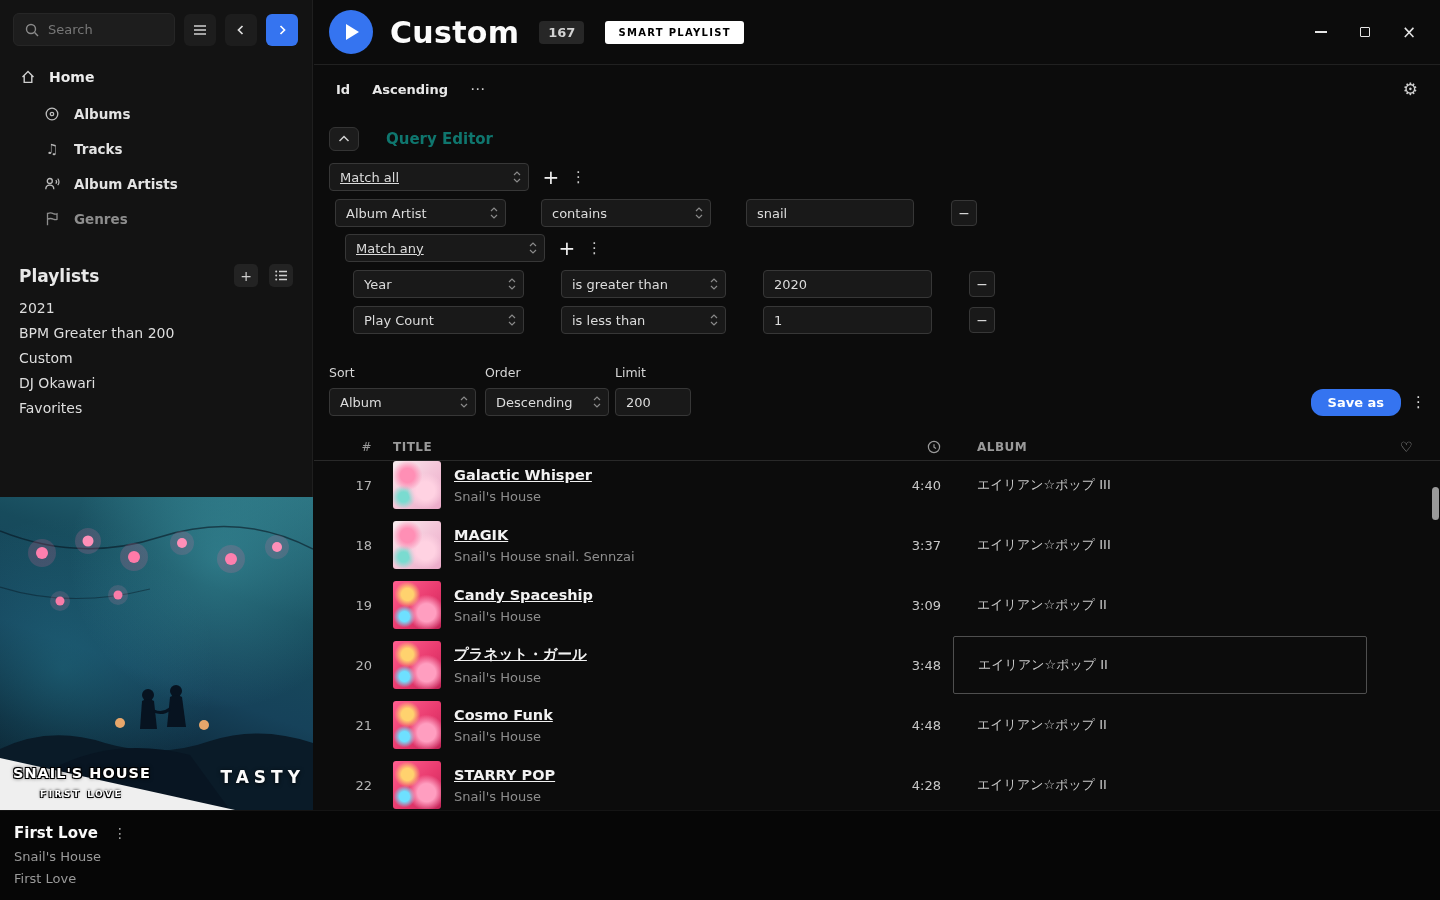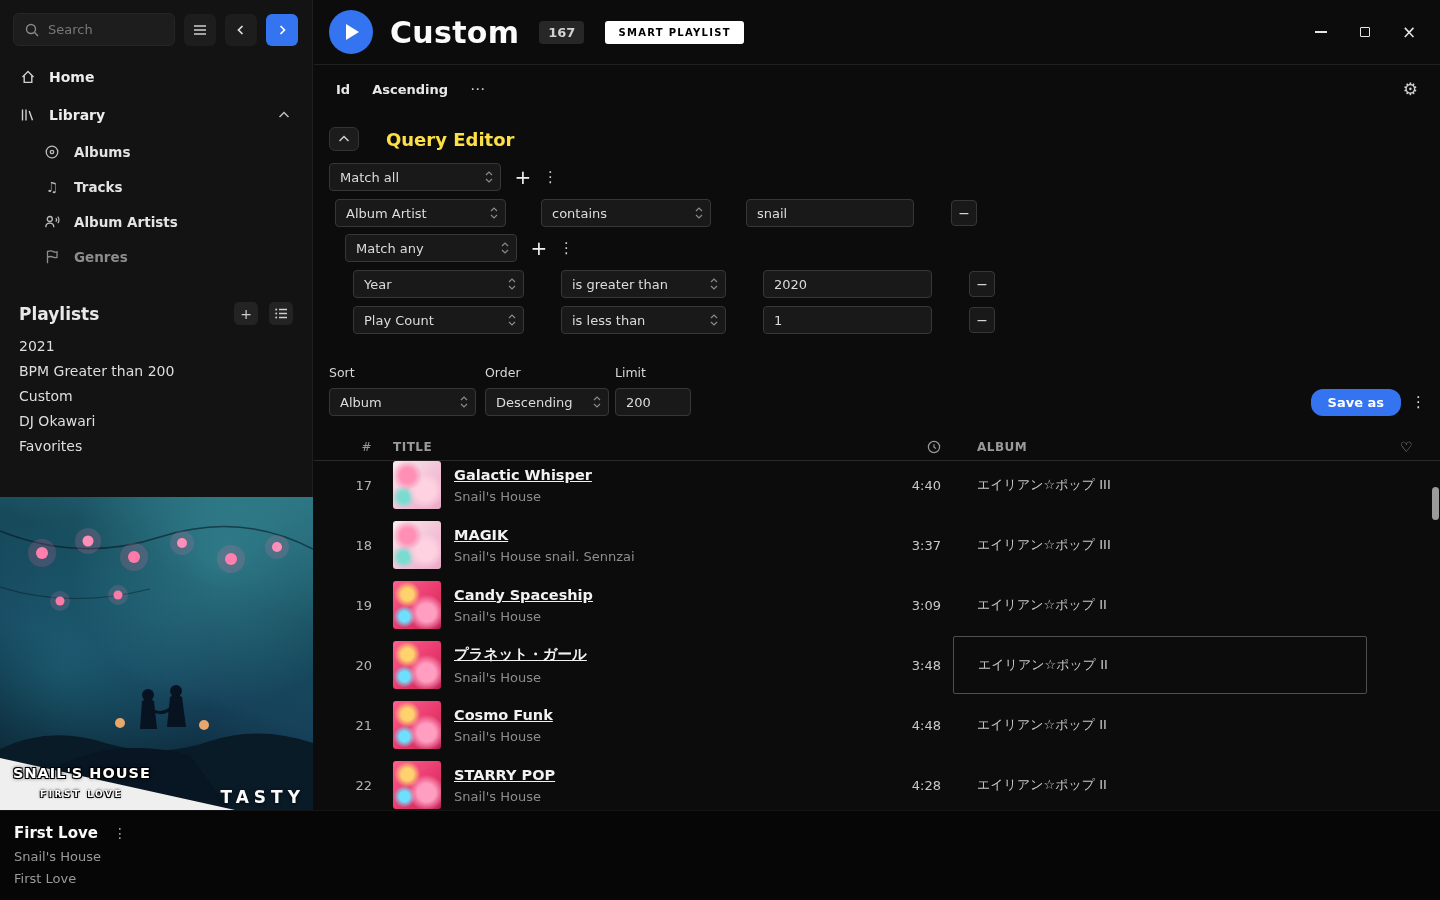--- a/index.html
+++ b/index.html
@@ -30,21 +30,21 @@
     background:
       radial-gradient(circle at 70% 20%, rgba(80,190,200,.35), transparent 45%),
       radial-gradient(circle at 20% 55%, rgba(40,140,160,.35), transparent 50%),
       linear-gradient(200deg,#2a6f7d 0%,#174b5c 30%,#16425a 55%,#0c2536 78%,#071621 100%); }
   .art svg.scene { position:absolute; inset:0; }
   .art .wedge { position:absolute; left:0; bottom:0; width:235px; height:52px; background:#efefef; clip-path:polygon(0 0,0 100%,100% 100%); }
   .art .a-artist { position:absolute; left:13px; top:268px; font-size:14.5px; font-weight:800; letter-spacing:1px; color:#fff;
      text-shadow:0 0 4px #000,1px 1px 0 #000,-1px 1px 0 #000,1px -1px 0 #000,-1px -1px 0 #000; }
   .art .a-title { position:absolute; left:40px; top:292px; font-size:9px; font-weight:600; letter-spacing:2.5px; color:#fff;
      text-shadow:0 0 3px #000,1px 1px 0 #000,-1px 1px 0 #000; }
-  .art .a-brand { position:absolute; right:8px; top:290px; font-size:17px; font-weight:800; letter-spacing:5px; color:#fbfbfb;
+  .art .a-brand { position:absolute; right:8px; top:270px; font-size:17px; font-weight:800; letter-spacing:5px; color:#fbfbfb;
      text-shadow:0 1px 4px rgba(0,0,0,.8); }
 
   
   .main { position:absolute; left:314px; top:0; width:1126px; height:810px; background:#0c0c0c; }
   .main-header { height:65px; display:flex; align-items:center; padding:0 16px 0 15px; border-bottom:1px solid #212121; }
   .play-big { width:44px; height:44px; border-radius:50%; background:#3574f0; display:flex; align-items:center; justify-content:center; cursor:pointer; flex:0 0 auto; }
   .play-big .tri { width:0; height:0; border-left:13px solid #fff; border-top:8px solid transparent; border-bottom:8px solid transparent; margin-left:3px; }
   .pg-title { font-size:30px; font-weight:800; letter-spacing:.3px; margin-left:17px; color:#fbfbfb; }
   .count-badge { margin-left:20px; background:#272727; color:#d2d2d2; font-size:13px; font-weight:600; padding:4px 9px; border-radius:4px; }
   .smart-pill { margin-left:21px; background:#fff; color:#000; font-size:10px; font-weight:800; letter-spacing:1.3px; padding:6px 13px; border-radius:3px; }
@@ -55,28 +55,28 @@
   .wc.close { font-size:17px; }
 
   .toolbar { height:48px; display:flex; align-items:center; padding:0 22px; }
   .tb-field { font-size:13px; font-weight:800; }
   .tb-order { font-size:13px; font-weight:600; margin-left:22px; }
   .tb-more { margin-left:22px; color:#cfcfcf; font-size:15px; letter-spacing:1px; cursor:pointer; }
   .tb-gear { margin-left:auto; font-size:17px; color:#cfcfcf; cursor:pointer; }
 
   .qe-header { display:flex; align-items:center; margin:14px 0 0 15px; }
   .collapse-btn { width:30px; height:24px; background:#1c1c1c; border:1px solid #343434; border-radius:6px; display:flex; align-items:center; justify-content:center; cursor:pointer; }
-  .qe-title { margin-left:27px; font-size:18px; font-weight:700; color:#fde047; }
+  .qe-title { margin-left:27px; font-size:15px; font-weight:700; color:#0f766e; }
 
   .qrow { display:flex; align-items:center; padding-left:15px; }
   .m12 { margin-top:12px; } .m8 { margin-top:8px;gap:28px; } .m7 { margin-top:7px; }
   .ind6 { padding-left:21px; } .ind16 { padding-left:31px; } .ind24 { padding-left:39px; }
   .select { height:28px; background:#191919; border:1px solid #373737; border-radius:4px; display:flex; align-items:center; justify-content:space-between; padding:0 7px 0 10px; font-size:13px; color:#dcdcdc; cursor:pointer; }
   .tinput { height:28px; background:#191919; border:1px solid #373737; border-radius:4px; padding:0 10px; font-size:13px; color:#dcdcdc; font-family:inherit; outline:none; }
-  .w172{width:172px;} .w171{width:171px;} .w170{width:170px;} .w168{width:168px;} .w165{width:165px;} .w169{width:169px;} .w147{width:147px;} .w124{width:124px;} .w76{width:76px;}
+  .w172{width:200px;text-decoration:underline;} .w171{width:171px;} .w170{width:170px;} .w168{width:168px;} .w165{width:165px;} .w169{width:169px;} .w147{width:147px;} .w124{width:124px;} .w76{width:76px;}
   .plus-btn { margin-left:11px; font-size:20px; font-weight:400; color:#f0f0f0; width:22px; text-align:center; cursor:pointer; line-height:22px; }
   .kebab { margin-left:9px; color:#c9c9c9; font-size:15px; width:14px; text-align:center; cursor:pointer; }
   .minus-btn { margin-left:9px; width:26px; height:26px; background:#191919; border:1px solid #373737; border-radius:4px; color:#dcdcdc; display:flex; align-items:center; justify-content:center; font-size:14px; cursor:pointer; }
   .gap7 { margin-left:7px; } .gap9 { margin-left:9px; }
 
   .sort-row { display:flex; align-items:flex-end; padding:0 14px 0 15px; margin-top:31px; }
   .scol { display:flex; flex-direction:column; }
   .scol label { font-size:12.5px; color:#d6d6d6; margin-bottom:8px; }
   .mr9 { margin-right:9px; } .mr6 { margin-right:6px; }
   .save-btn { margin-left:auto; background:#3574f0; color:#fff; border:none; border-radius:12px; font-size:13px; font-weight:700; padding:0 17px; height:27px; cursor:pointer; font-family:inherit; }
@@ -162,34 +162,20 @@
 
     <div class="nav-item">
       <span class="icn">
         <svg width="16" height="16" viewBox="0 0 16 16">
             <path d="M2.5 8 L8 2.6 L13.5 8 M4.2 6.8 V13.4 H11.8 V6.8" fill="none" stroke="#cfcfcf" stroke-width="1.4"></path>
           </svg>
       </span>
       <span>Home</span>
     </div>
 
-    <div class="nav-item">
-      <span class="icn">
-        <svg width="16" height="16" viewBox="0 0 16 16">
-            <path d="M2.5 2.5v11M6 2.5v11M9.2 4l3.3 9.3" fill="none" stroke="#cfcfcf" stroke-width="1.4"></path>
-          </svg>
-      </span>
-      <span>Library</span>
-      <span class="grow"></span>
-      <span class="icn">
-        <svg width="12" height="8" viewBox="0 0 12 8">
-            <polyline points="1.5,6 6,1.5 10.5,6" fill="none" stroke="#bcbcbc" stroke-width="1.5"></polyline>
-          </svg>
-      </span>
-    </div>
 
     <div class="sub-item">
       <span class="icn">
         <svg width="16" height="16" viewBox="0 0 16 16">
             <circle cx="8" cy="8" r="5.8" fill="none" stroke="#bdbdbd" stroke-width="1.3"></circle>
             <circle cx="8" cy="8" r="1.7" fill="none" stroke="#bdbdbd" stroke-width="1.3"></circle>
           </svg>
       </span>
       <span>Albums</span>
     </div>

